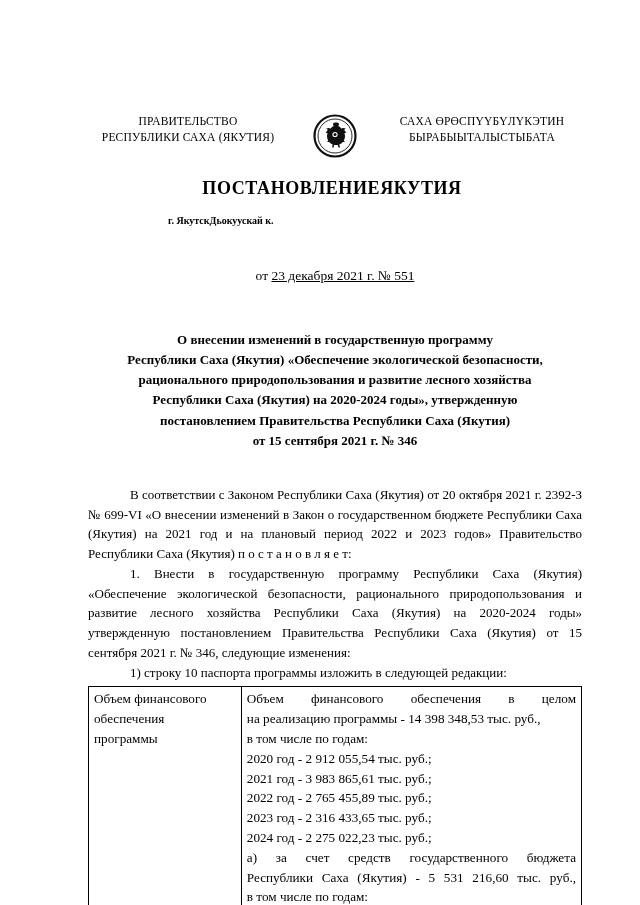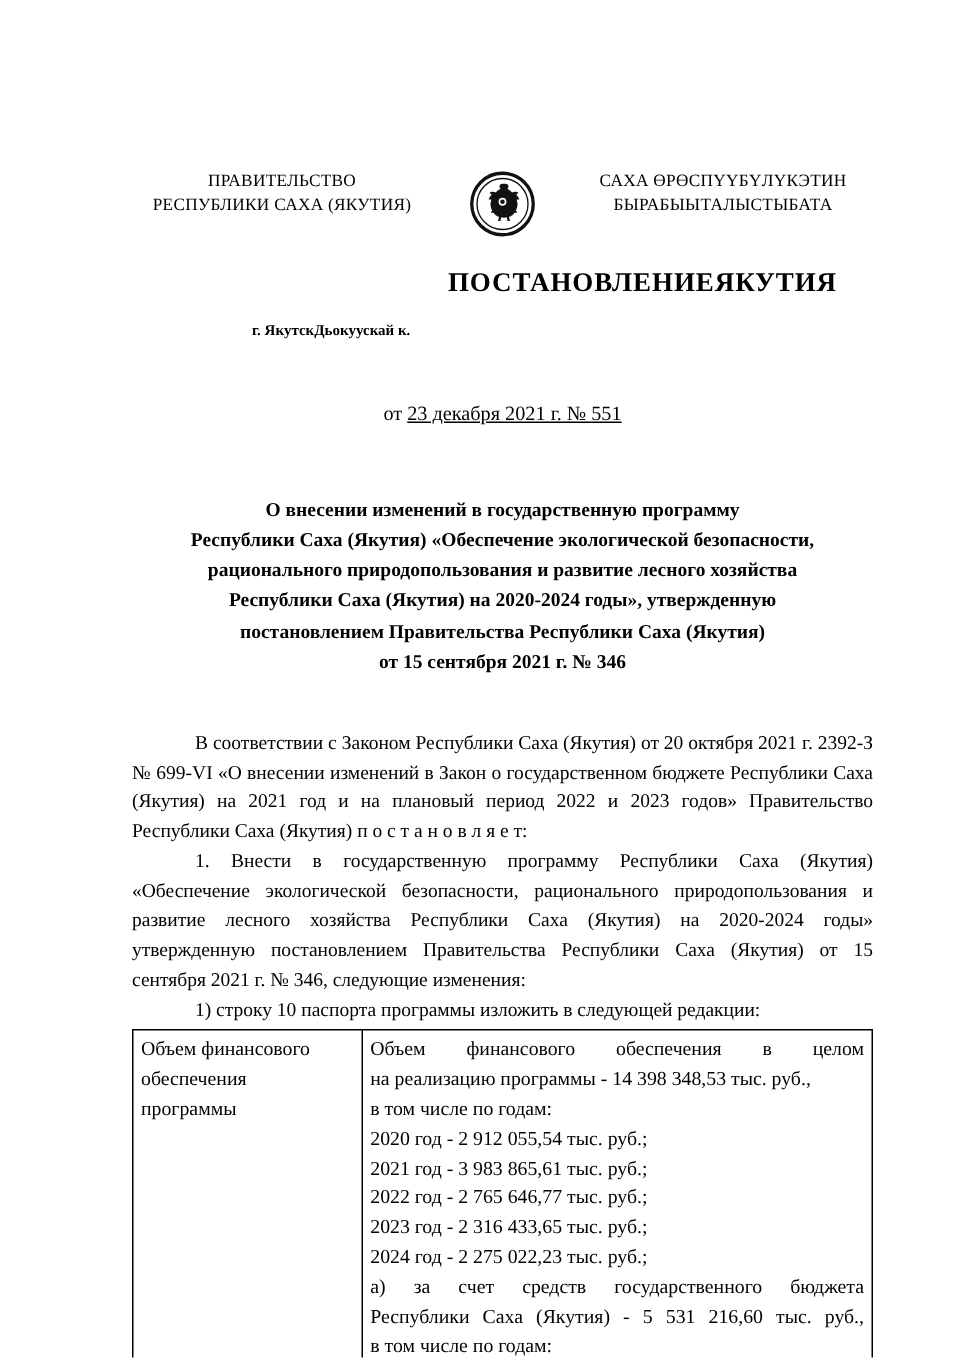--- a/index.html
+++ b/index.html
@@ -56,21 +56,21 @@
   .emblem {
     width: 44px;
     height: 44px;
     position: relative;
   }
   .emblem svg { display: block; }
 
   .title-row {
     display: flex;
     flex-direction: row;
-    justify-content: flex-end;
+    justify-content: center;
     align-items: baseline;
     margin-top: 20px;
   }
   .doc-type {
     font-size: 18px;
     font-weight: bold;
     letter-spacing: 0.6px;
   }
   .doc-type.left { margin-left: 18px; }
   .doc-type.right { margin-right: 24px; }
@@ -202,21 +202,21 @@
           <span class="rline">Объем финансового</span>
           <span class="rline">обеспечения</span>
           <span class="rline">программы</span>
         </td>
         <td class="col-right">
           <span class="rline just">Объем финансового обеспечения в целом</span>
           <span class="rline">на реализацию программы - 14 398 348,53 тыс. руб.,</span>
           <span class="rline">в том числе по годам:</span>
           <span class="rline">2020 год - 2 912 055,54 тыс. руб.;</span>
           <span class="rline">2021 год - 3 983 865,61 тыс. руб.;</span>
-          <span class="rline">2022 год - 2 765 646,77 тыс. руб.;</span>
+          <span class="rline">2022 год - 2 765 455,89 тыс. руб.;</span>
           <span class="rline">2023 год - 2 316 433,65 тыс. руб.;</span>
           <span class="rline">2024 год - 2 275 022,23 тыс. руб.;</span>
           <span class="rline just">а) за счет средств государственного бюджета</span>
           <span class="rline just">Республики Саха (Якутия) - 5 531 216,60 тыс. руб.,</span>
           <span class="rline">в том числе по годам:</span>
         </td>
       </tr>
     </tbody>
       </table>
 

